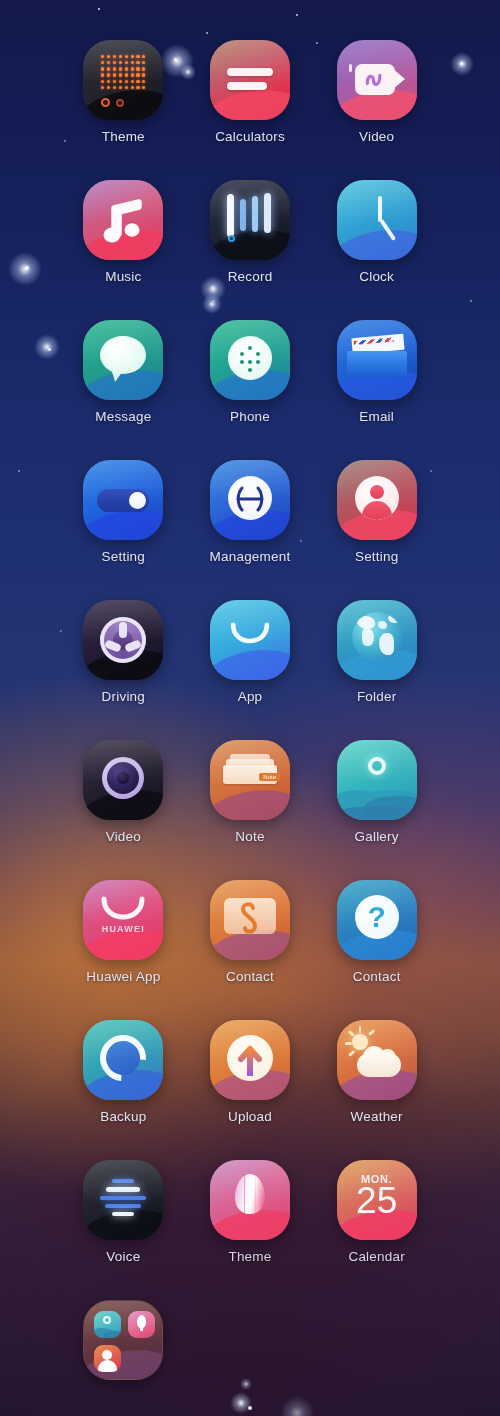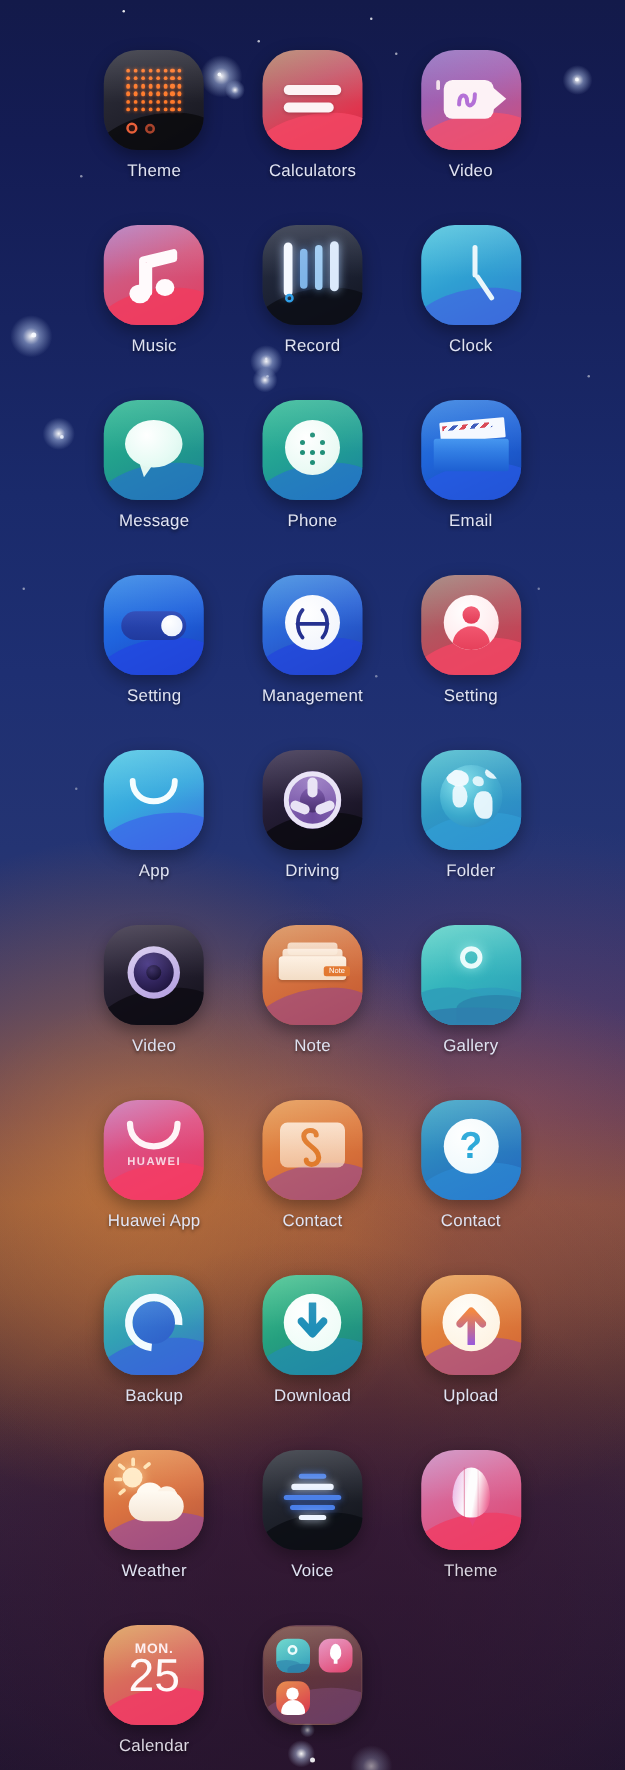--- a/index.html
+++ b/index.html
@@ -501,44 +501,44 @@
             <i class="av-head"></i>
               <i class="av-body"></i>
           </span>
         </div>
         <div class="sheen"></div>
       </div>
       <div class="lbl">Setting</div>
     </div>
 
     <div class="cell">
-      <div class="ic bg-app">
-        <div class="art">
-          <svg class="smile" viewBox="0 0 44 32">
-            <path d="M4 3 C4 26, 40 26, 40 3" fill="none" stroke="#f4fdff" stroke-width="5" stroke-linecap="round"></path>
-          </svg>
-        </div>
-        <div class="sheen"></div>
-      </div>
-      <div class="lbl">App</div>
-    </div>
-
-    <div class="cell">
       <div class="ic bg-driving">
         <div class="art">
           <span class="wheel">
               <i class="wheel-in"></i>
             </span>
           <span style="position:absolute;left:36px;top:22px;width:8px;height:16px;background:#e8e3f5;border-radius:4px"></span>
           <span style="position:absolute;left:22px;top:42px;width:16px;height:8px;background:#e8e3f5;border-radius:4px;transform:rotate(22deg)"></span>
           <span style="position:absolute;left:42px;top:42px;width:16px;height:8px;background:#e8e3f5;border-radius:4px;transform:rotate(-22deg)"></span>
         </div>
         <div class="sheen"></div>
       </div>
       <div class="lbl">Driving</div>
+    </div>
+
+    <div class="cell">
+      <div class="ic bg-app">
+        <div class="art">
+          <svg class="smile" viewBox="0 0 44 32">
+            <path d="M4 3 C4 26, 40 26, 40 3" fill="none" stroke="#f4fdff" stroke-width="5" stroke-linecap="round"></path>
+          </svg>
+        </div>
+        <div class="sheen"></div>
+      </div>
+      <div class="lbl">App</div>
     </div>
 
     <div class="cell">
       <div class="ic bg-browser">
         <div class="art">
           <span class="globe">
             <i class="cont" style="left:5px;  top:4px;  width:18px;height:13px;opacity:.95"></i>
             <i class="cont" style="left:10px; top:16px; width:12px;height:18px;opacity:.9;border-radius:40% 60% 55% 45%"></i>
             <i class="cont" style="left:26px; top:9px;  width:9px; height:8px; opacity:.85"></i>
             <i class="cont" style="left:27px; top:21px; width:15px;height:22px;opacity:.92;border-radius:55% 45% 35% 65%"></i>
@@ -631,32 +631,20 @@
       <div class="ic bg-backup">
         <div class="art">
           <span class="bfill"></span>
           <span class="bring"></span>
         </div>
         <div class="sheen"></div>
       </div>
       <div class="lbl">Backup</div>
     </div>
 
-    <div class="cell">
-      <div class="ic bg-download">
-        <div class="art">
-          <span class="dcirc"></span>
-          <svg class="arw" style="left:28px;top:22px" width="24" height="32" viewBox="0 0 24 32">
-            <path d="M12 1 V22 M3 15 L12 25 L21 15" fill="none" stroke="#1f8fb8" stroke-width="6" stroke-linecap="round" stroke-linejoin="round"></path>
-          </svg>
-        </div>
-        <div class="sheen"></div>
-      </div>
-      <div class="lbl">Download</div>
-    </div>
 
     <div class="cell">
       <div class="ic bg-upload">
         <div class="art">
           <span class="ucirc"></span>
           <svg class="arw" style="left:28px;top:22px" width="24" height="34" viewBox="0 0 24 34">
             <defs>
                 <linearGradient id="ug" x1="0" y1="1" x2="0" y2="0">
               <stop offset="0" stop-color="#9b5bd8"></stop>
                   <stop offset="1" stop-color="#f2833a"></stop>

